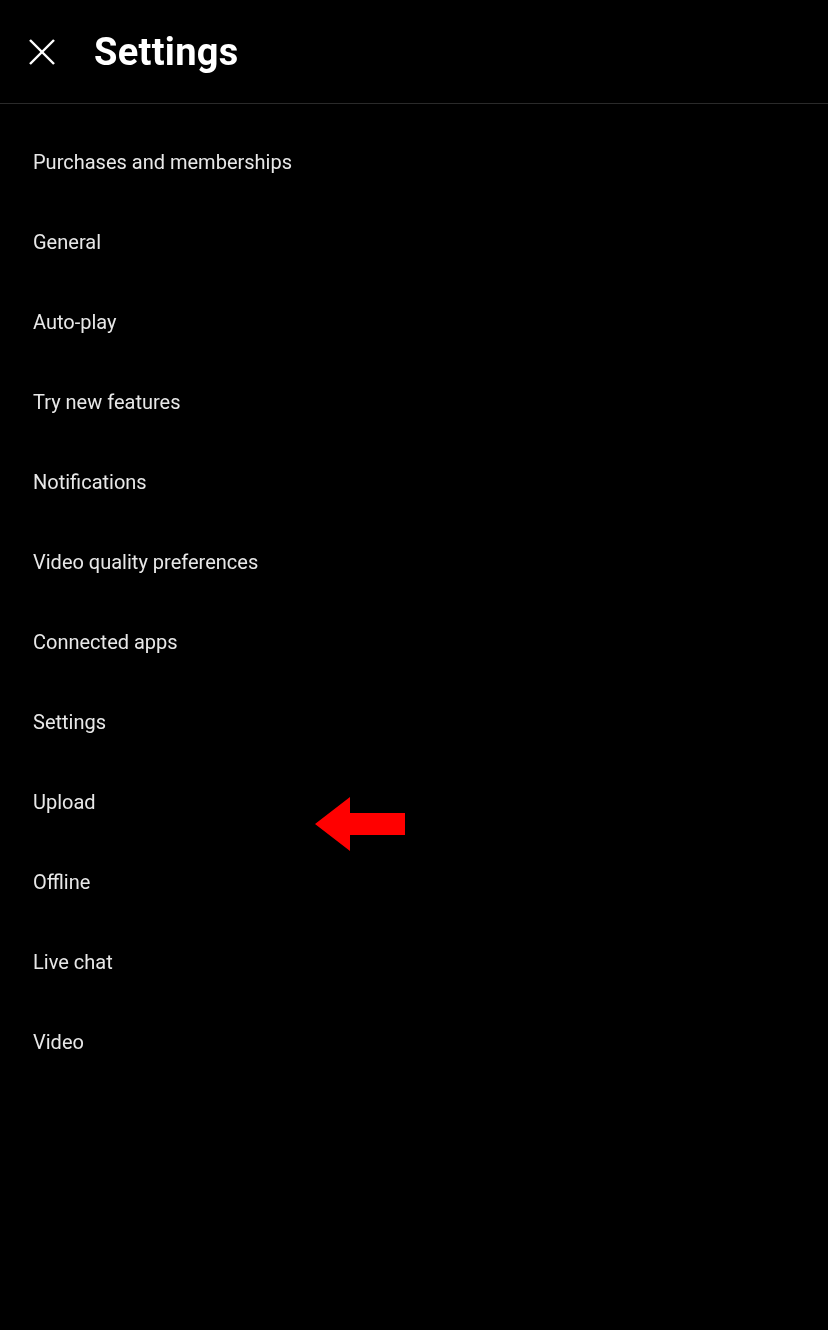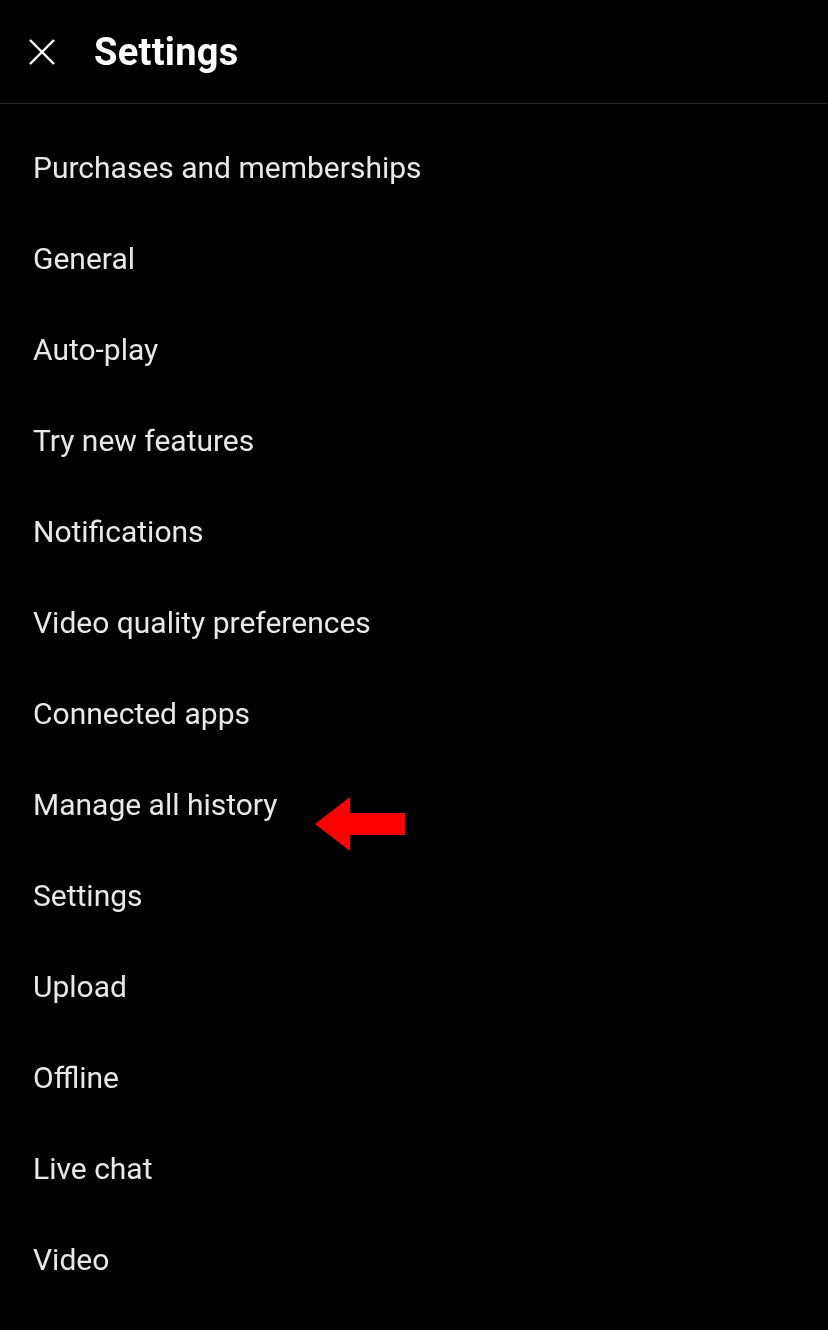--- a/index.html
+++ b/index.html
@@ -39,21 +39,21 @@
       font-size: 38px;
       font-weight: 700;
       margin-left: 32px;
       letter-spacing: 0.3px;
     }
     .menu {
       padding-top: 18px;
     }
     .menu-item {
       color: #e8e8e8;
-      font-size: 30px;
+      font-size: 20px;
       font-weight: 400;
       padding: 28px 33px;
       cursor: pointer;
     }
     .annotation-arrow {
       position: absolute;
       left: 310px;
       top: 789px;
       pointer-events: none;
     }
@@ -72,21 +72,20 @@
 </div>
 
 <div class="menu">
   <div class="menu-item">Purchases and memberships</div>
   <div class="menu-item">General</div>
   <div class="menu-item">Auto-play</div>
   <div class="menu-item">Try new features</div>
   <div class="menu-item">Notifications</div>
   <div class="menu-item">Video quality preferences</div>
   <div class="menu-item">Connected apps</div>
-  <div class="menu-item">Manage all history</div>
   <div class="menu-item">Settings</div>
   <div class="menu-item">Upload</div>
   <div class="menu-item">Offline</div>
   <div class="menu-item">Live chat</div>
   <div class="menu-item">Video</div>
 </div>
 
 <div class="annotation-arrow">
   <svg width="100" height="70" viewBox="0 0 100 70">
     <g fill="#ff0000">

